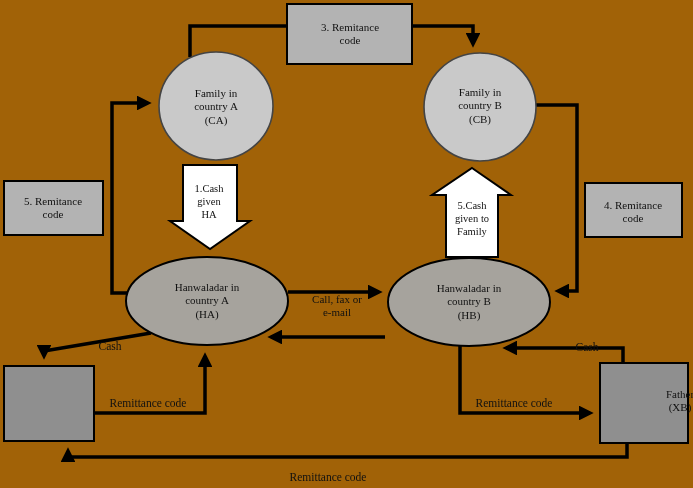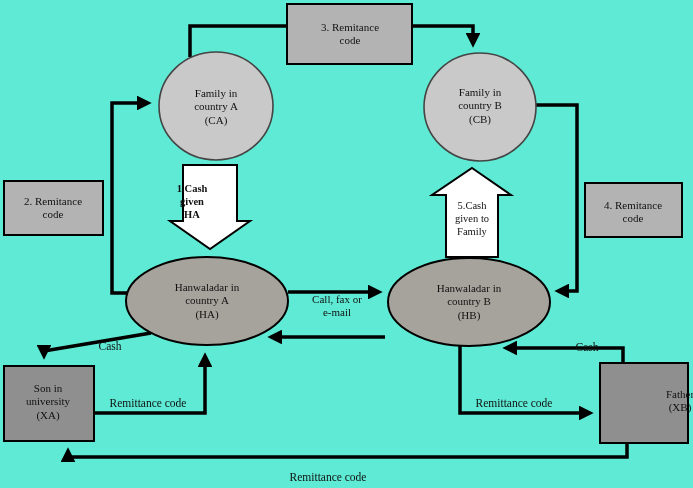--- a/index.html
+++ b/index.html
@@ -1,17 +1,17 @@
 <!DOCTYPE html>
 <html><head>
 <meta charset="utf-8">
 <style>
   html,body{margin:0;padding:0;background:#ffffff;}
   .stage{
-    position:relative;width:693px;height:488px;background:#5eead4;overflow:hidden;
+    position:relative;width:693px;height:488px;background:#a16207;overflow:hidden;
     font-family:"Liberation Serif","DejaVu Serif",serif;color:#111;
   }
   .stage svg{position:absolute;left:0;top:0;}
   .lbl{
     position:absolute;transform:translate(-50%,-50%);
     text-align:center;white-space:pre-line;line-height:1.22;font-size:11px;
   }
   .lbl.small{font-size:10.5px;}
   .lbl.edge{font-size:11.5px;white-space:nowrap;}
 </style>
@@ -53,49 +53,46 @@
 
     <rect x="4" y="366" width="90" height="75" stroke="#000" stroke-width="2" fill="#8f8f8f"></rect>
     <rect x="600" y="363" width="88" height="80" stroke="#000" stroke-width="2" fill="#8f8f8f"></rect>
 
     <polygon points="183,165 237,165 237,221 250,221 210,249 170,221 183,221" stroke="#000" stroke-width="2" fill="#ffffff"></polygon>
     <polygon points="472,168 511,195 498,195 498,257 446,257 446,195 432,195" stroke="#000" stroke-width="2" fill="#ffffff"></polygon>
   </svg>
 
   <div class="lbl" style="left:350px;top:34px;">3. Remitance
 code</div>
-  <div class="lbl" style="left:53px;top:208px;">2. Remitance
+  <div class="lbl" style="left:53px;top:208px;">5. Remitance
 code</div>
   <div class="lbl" style="left:633px;top:212px;">4. Remitance
 code</div>
 
   <div class="lbl" style="left:216px;top:107px;">Family in
 country A
 (CA)</div>
   <div class="lbl" style="left:480px;top:106px;">Family in
 country B
 (CB)</div>
 
-  <div class="lbl small" style="left:192px;top:202px;font-weight:bold;">1.Cash
+  <div class="lbl small" style="left:209px;top:202px;">1.Cash
 given
 HA</div>
   <div class="lbl small" style="left:472px;top:213px;margin-top:6px;">5.Cash
 given to
 Family</div>
 
   <div class="lbl" style="left:207px;top:301px;">Hanwaladar in
 country A
 (HA)</div>
   <div class="lbl" style="left:469px;top:302px;">Hanwaladar in
 country B
 (HB)</div>
 
-  <div class="lbl" style="left:48px;top:402px;">Son in
-university
-(XA)</div>
   <div class="lbl" style="left:680px;top:401px;">Father
 (XB)</div>
 
   <div class="lbl" style="left:337px;top:306px;">Call, fax or
 e-mail</div>
   <div class="lbl edge" style="left:110px;top:346px;">Cash</div>
   <div class="lbl edge" style="left:587px;top:347px;">Cash</div>
   <div class="lbl edge" style="left:148px;top:403px;">Remittance code</div>
   <div class="lbl edge" style="left:514px;top:403px;">Remittance code</div>
   <div class="lbl edge" style="left:328px;top:477px;">Remittance code</div>

